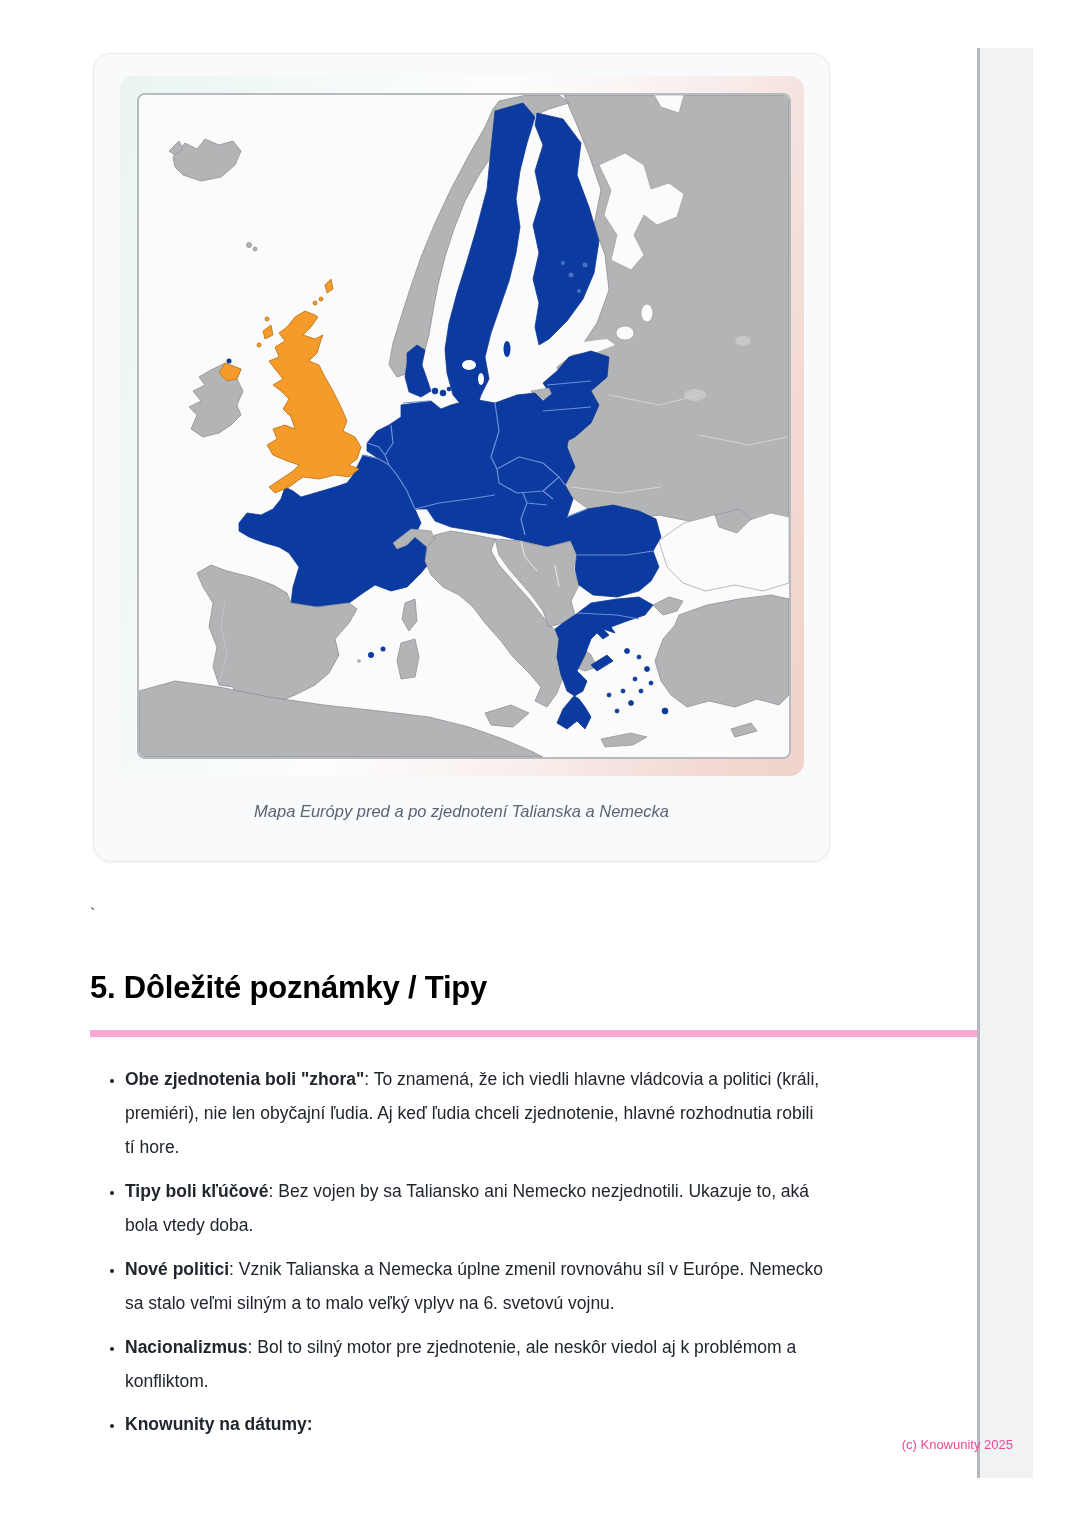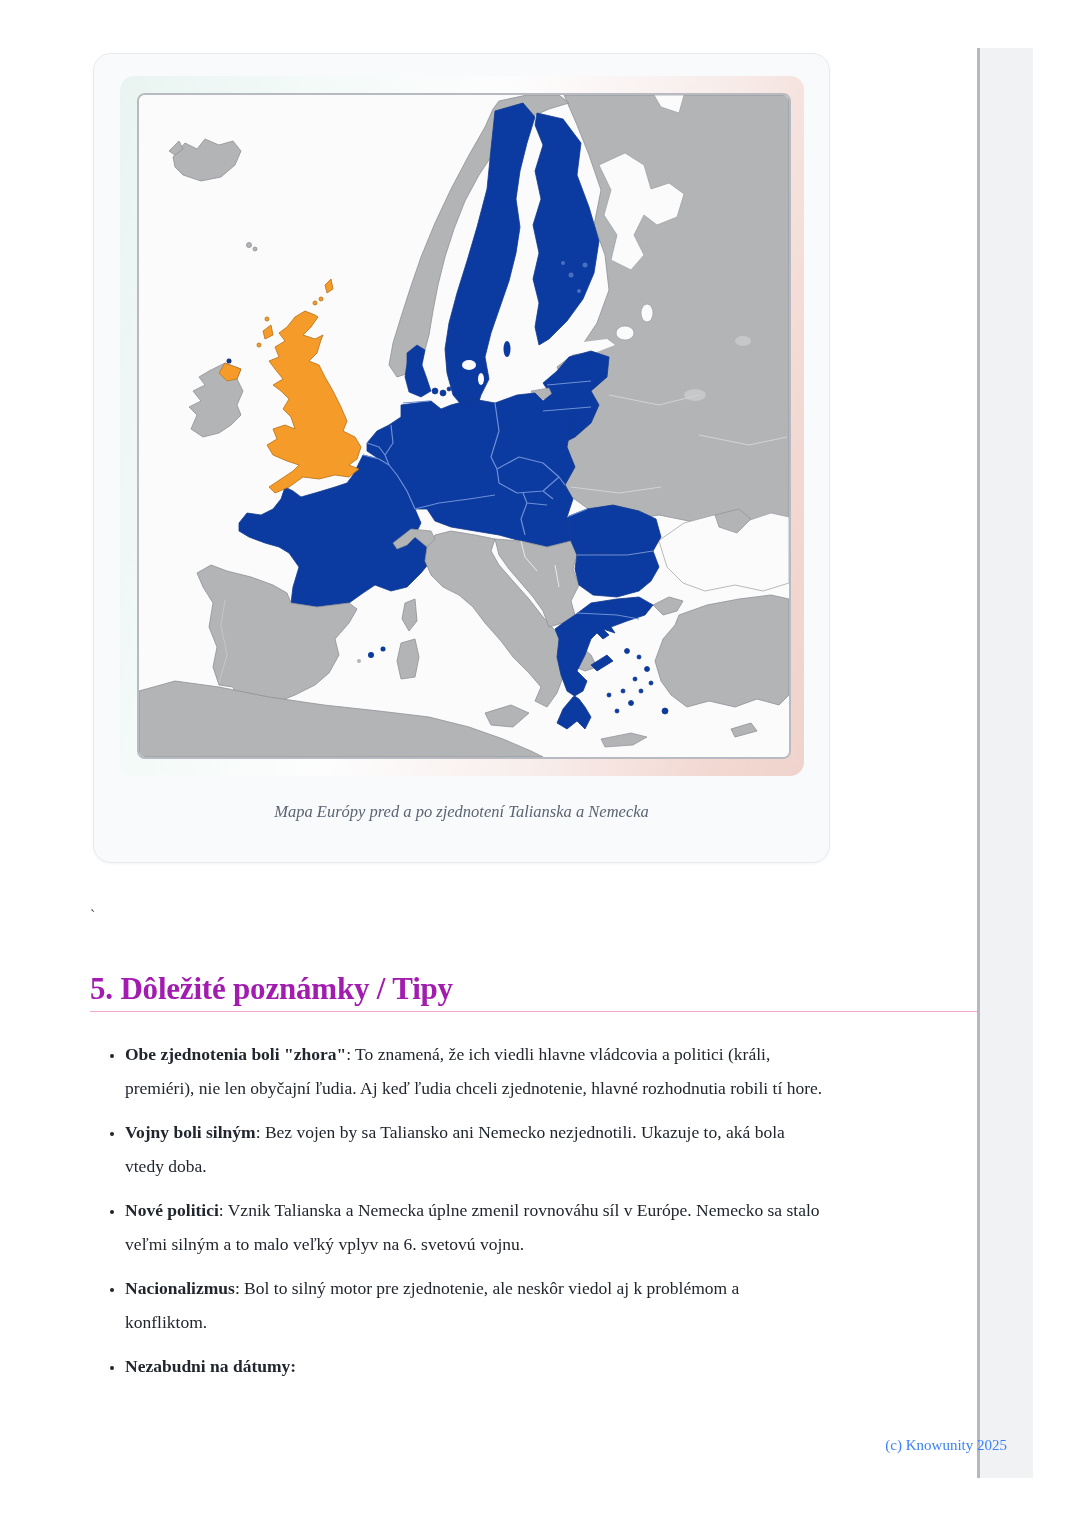--- a/index.html
+++ b/index.html
@@ -1,20 +1,20 @@
 <!DOCTYPE html>
 <html><head>
 <meta charset="utf-8">
 <style>
   html,body{margin:0;padding:0;background:#ffffff;}
   .page{
     position:relative;
     width:1080px;height:1528px;
     background:#ffffff;
-    font-family:Liberation Serif, serif;
+    font-family:Liberation Sans, sans-serif;
     color:#21262e;
     overflow:hidden;
   }
   .content{ padding:53px 0 0 90px; }
 
   
   .figure-card{
     width:735px;
     margin-left:3px;
     background:#f9fafc;
@@ -45,46 +45,46 @@
     font-size:16.5px;
     color:#5b6472;
   }
 
   .stray{ margin-top:44px; font-size:16px; color:#3a3f47; height:20px;}
 
   h2.section-heading{
     margin:44px 0 0;
     font-size:31px;
     font-weight:700;
-    color:#a21caf;
+    color:#000000;
     letter-spacing:-0.2px;
     width:918px;
-    padding-bottom:4px;
-    border-bottom:1px solid #f9a8d4;
+    padding-bottom:24px;
+    border-bottom:7px solid #f9a8d4;
   }
   ul.bullets{
     margin:26px 0 0;
     padding-left:35px;
     width:700px;
     list-style:disc;
   }
   ul.bullets li{
     font-size:17.5px;
     line-height:1.94;
     margin-bottom:10px;
     color:#21262e;
   }
   ul.bullets li::marker{ color:#1f242c; font-size:14px; }
   .lead{ font-weight:700; }
 
   .watermark{
     position:absolute;
-    top:1437px; right:73px;
-    font-size:15px;
-    color:#3b82f6;
+    top:1437px; right:67px;
+    font-size:13px;
+    color:#ec4899;
     z-index:5;
   }
   .scroll-track{
     position:absolute;
     left:977px; top:48px;
     width:53px; height:1430px;
     background:#f1f2f4;
     border-left:3px solid #b5b8be;
     z-index:2;
   }
@@ -254,23 +254,23 @@
       </div>
       <p class="caption">Mapa Európy pred a po zjednotení Talianska a Nemecka</p>
     </section>
 
     <div class="stray">`</div>
 
     <h2 class="section-heading">5. Dôležité poznámky / Tipy</h2>
 
     <ul class="bullets">
       <li><span class="lead">Obe zjednotenia boli "zhora"</span><span>: To znamená, že ich viedli hlavne vládcovia a politici (králi, premiéri), nie len obyčajní ľudia. Aj keď ľudia chceli zjednotenie, hlavné rozhodnutia robili tí hore.</span></li>
-      <li><span class="lead">Vojny boli silným</span><span>: Bez vojen by sa Taliansko ani Nemecko nezjednotili. Ukazuje to, aká bola vtedy doba.</span></li>
+      <li><span class="lead">Tipy boli kľúčové</span><span>: Bez vojen by sa Taliansko ani Nemecko nezjednotili. Ukazuje to, aká bola vtedy doba.</span></li>
       <li><span class="lead">Nové politici</span><span>: Vznik Talianska a Nemecka úplne zmenil rovnováhu síl v Európe. Nemecko sa stalo veľmi silným a to malo veľký vplyv na 6. svetovú vojnu.</span></li>
       <li><span class="lead">Nacionalizmus</span><span>: Bol to silný motor pre zjednotenie, ale neskôr viedol aj k problémom a konfliktom.</span></li>
-      <li><span class="lead">Nezabudni na dátumy:</span><span></span></li>
+      <li><span class="lead">Knowunity na dátumy:</span><span></span></li>
     </ul>
 
   </div>
 
   <div class="scroll-track"></div>
   <div class="watermark">(c) Knowunity 2025</div>
 </div>
 
 </body></html>

